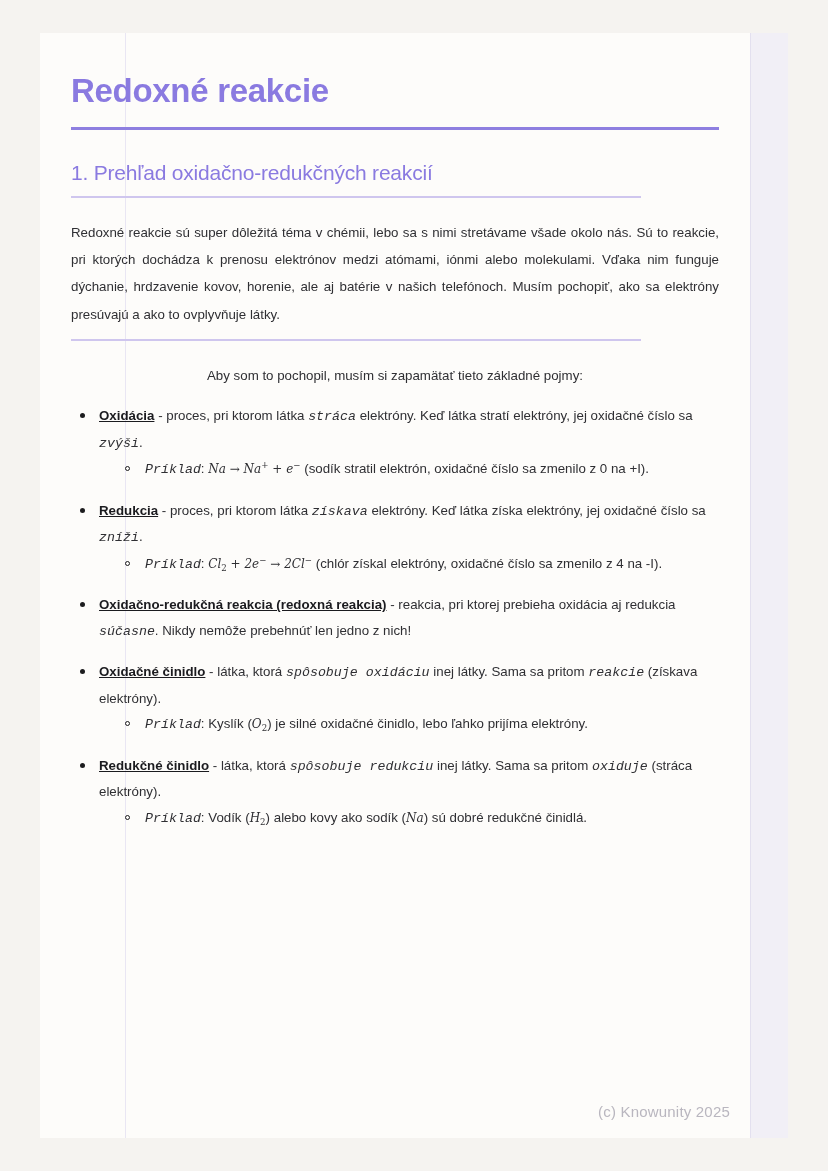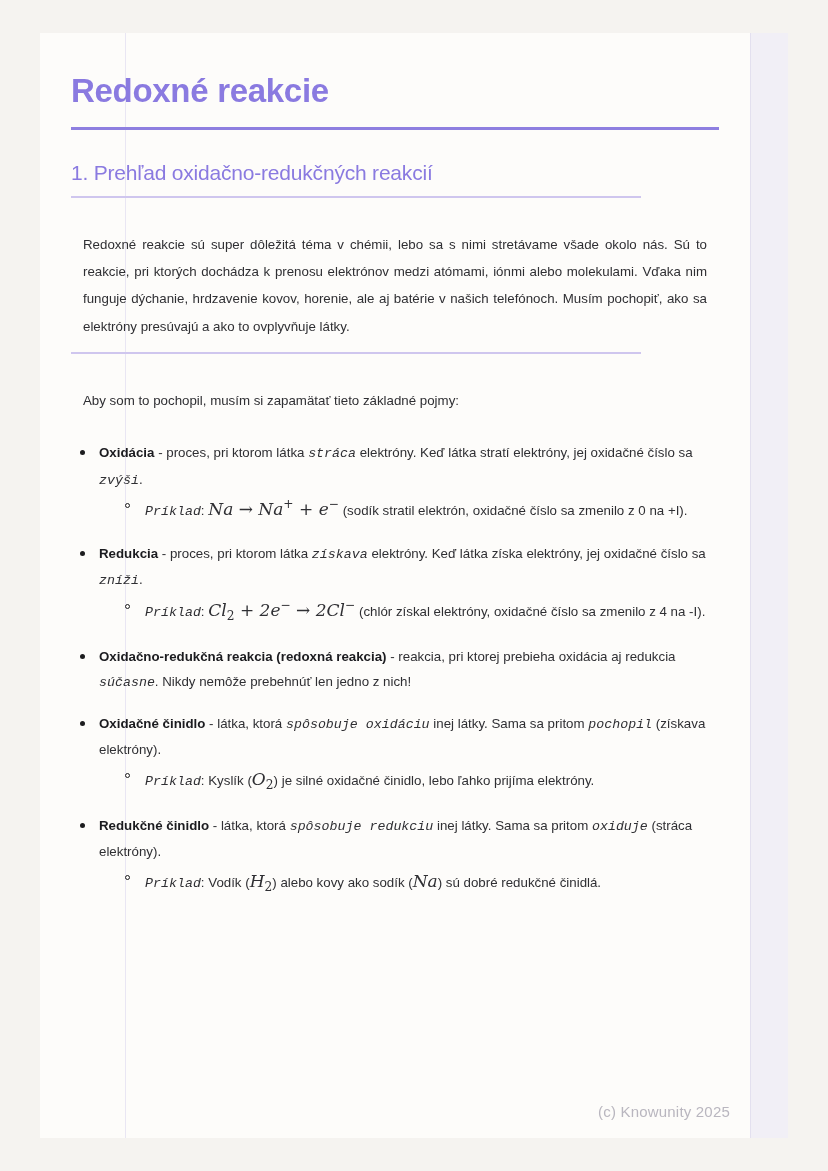--- a/index.html
+++ b/index.html
@@ -79,29 +79,29 @@
     letter-spacing: -0.2px;
   }
   .section-rule {
     margin-top: 11px;
     height: 2px;
     background: #cfc6ee;
     width: 570px;
   }
 
   p.body {
-    margin: 12px;
+    margin: 0;
     padding: 21px 0 0 0;
     font-size: 13.3px;
     line-height: 2.05;
     color: #2f2f33;
     text-align: justify;
     text-justify: inter-word;
   }
-  p.body.narrow { text-align: left; }
+  p.body.narrow { text-align: center; }
 
   ul.l1 {
     margin: 0;
     padding: 14px 0 0 0;
     list-style: none;
   }
   ul.l1 > li {
     position: relative;
     padding: 0 0 0 28px;
     margin: 0 0 15px 0;
@@ -137,26 +137,26 @@
     position: absolute;
     left: 0px;
     top: 10px;
     width: 5px;
     height: 5px;
     border-radius: 50%;
     border: 1px solid #1c1c1e;
     background: transparent;
     box-sizing: border-box;
   }
-  b, strong { font-weight: bold; color: #1b1b1f; }
+  b, strong { font-weight: bold; color: #1b1b1f; text-decoration: underline; }
   i, em { font-style: italic; font-family: Liberation Mono, monospace; }
   .math {
     font-family: "DejaVu Serif", serif;
     font-style: italic;
-    font-size: 17px;
+    font-size: 12px;
   }
   .math .op { font-style: normal; }
   sup { font-size: 0.72em; vertical-align: super; font-style: normal; }
   sub { font-size: 0.72em; vertical-align: sub; font-style: normal; }
 
   .footer-credit {
     position: absolute;
     right: 58px;
     bottom: 18px;
     font-size: 15px;
@@ -203,21 +203,21 @@
               <i>Príklad</i><span>: </span><span class="math">Cl<sub>2</sub> <span class="op">+</span> 2e<sup>−</sup> <span class="op">→</span> 2Cl<sup>−</sup></span><span> (chlór získal elektróny, oxidačné číslo sa zmenilo z 4 na -I).</span>
             </li>
           </ul>
         </li>
 
         <li>
           <b>Oxidačno-redukčná reakcia (redoxná reakcia)</b><span> - reakcia, pri ktorej prebieha oxidácia aj redukcia </span><i>súčasne</i><span>. Nikdy nemôže prebehnúť len jedno z nich!</span>
         </li>
 
         <li>
-          <b>Oxidačné činidlo</b><span> - látka, ktorá </span><i>spôsobuje oxidáciu</i><span> inej látky. Sama sa pritom </span><i>pochopil</i><span> (získava elektróny).</span>
+          <b>Oxidačné činidlo</b><span> - látka, ktorá </span><i>spôsobuje oxidáciu</i><span> inej látky. Sama sa pritom </span><i>reakcie</i><span> (získava elektróny).</span>
           <ul class="l2">
             <li>
               <i>Príklad</i><span>: Kyslík (<span class="math">O<sub>2</sub></span>) je silné oxidačné činidlo, lebo ľahko prijíma elektróny.</span>
             </li>
           </ul>
         </li>
 
         <li>
           <b>Redukčné činidlo</b><span> - látka, ktorá </span><i>spôsobuje redukciu</i><span> inej látky. Sama sa pritom </span><i>oxiduje</i><span> (stráca elektróny).</span>
           <ul class="l2">

